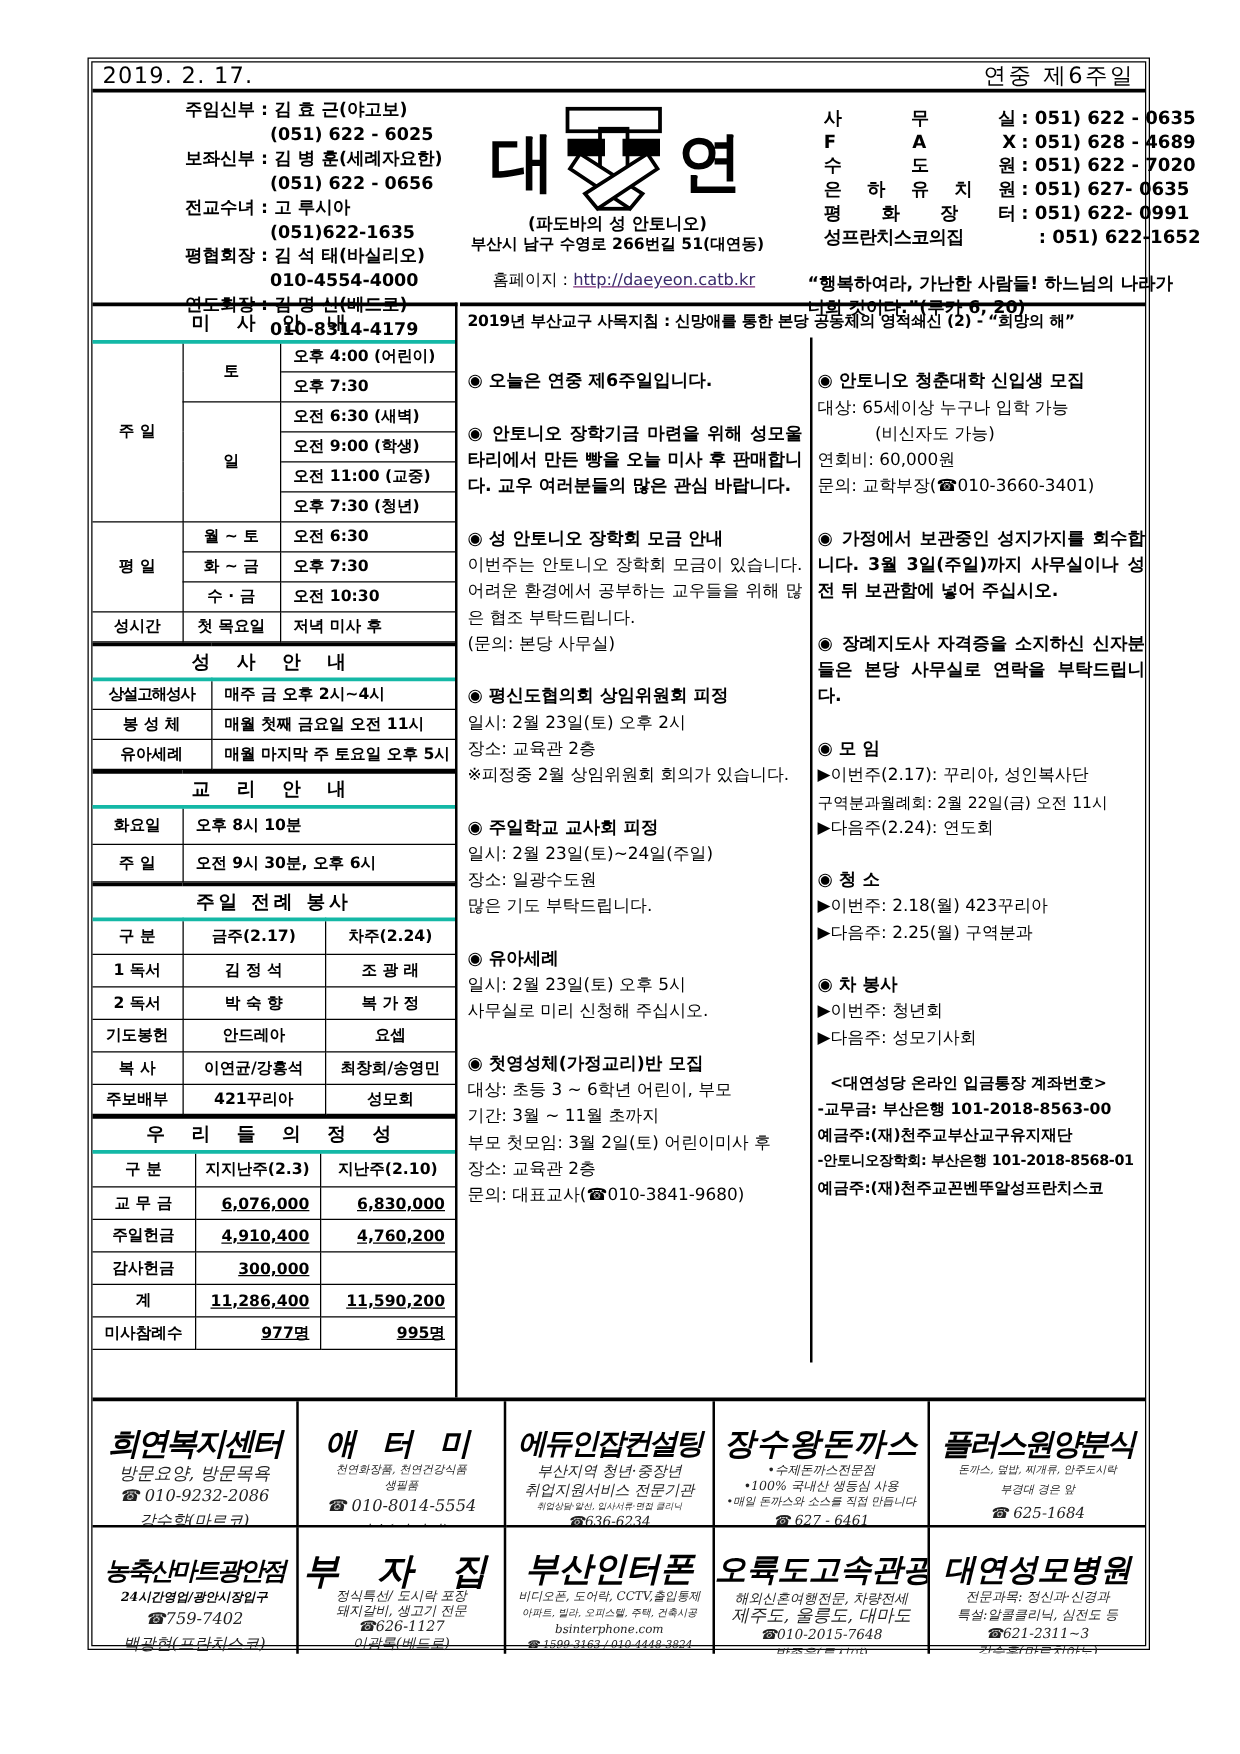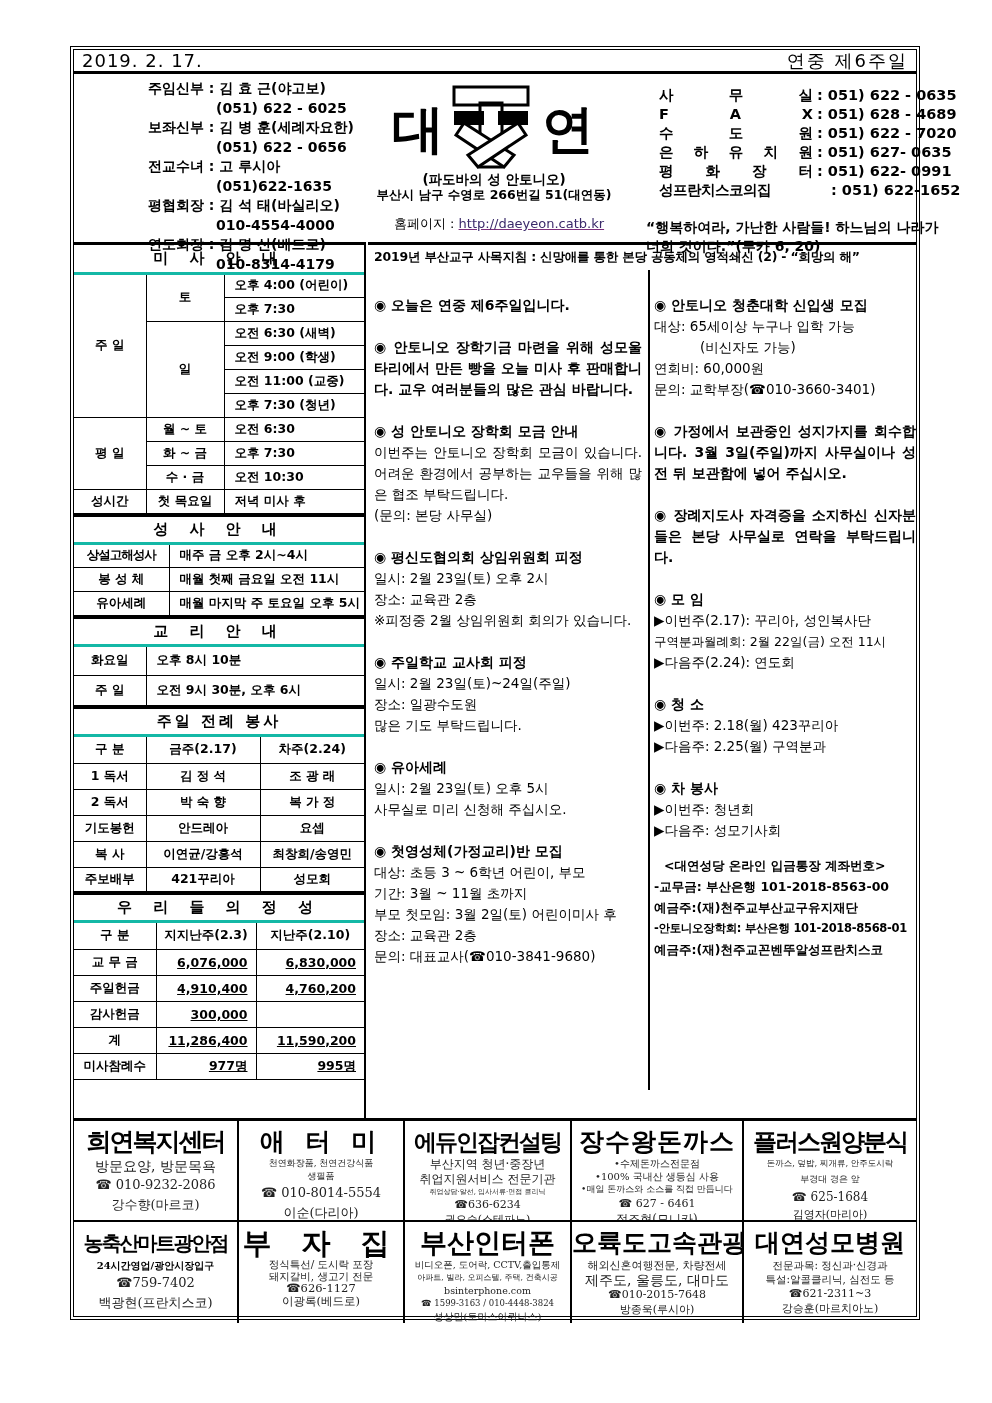--- a/index.html
+++ b/index.html
@@ -35,21 +35,21 @@
   .main { position: absolute; left: 294px; top: 192px; width: 548px; height: 876px; border-top: 3px solid #000; }
   .motto { font-size: 12.5px; font-weight: bold; padding: 4px 0 0 6px; white-space: nowrap; letter-spacing: -0.2px; }
   .col { position: absolute; top: 32px; font-size: 13.5px; line-height: 21px; }
   .col.a { left: 6px; width: 268px; }
   .col.b { left: 286px; width: 262px; }
   .divider { position: absolute; left: 280px; top: 25px; width: 2px; height: 820px; background: #000; }
   .blk { margin-bottom: 21px; }
   .blk .t { font-weight: bold; font-size: 14px; }
   .blk .just { text-align: justify; text-align-last: left; }
   .ads { position: absolute; left: 0; top: 1068px; width: 842px; height: 202px; border-top: 3px solid #000; display: grid; grid-template-columns: 165px 166px 167px 172px 172px; grid-template-rows: 101px 101px; }
-  .ad { border-right: 2px solid #000; border-bottom: 2px solid #000; text-align: center; font-family: "DejaVu Serif", serif; color: #222; overflow: hidden; padding-top: 6px; }
+  .ad { border-right: 2px solid #000; border-bottom: 2px solid #000; text-align: center; font-family: "DejaVu Serif", serif; color: #222; overflow: hidden; padding-top: 19px; font-style: italic; }
   .ad:nth-child(5n) { border-right: 0; }
   .ad:nth-child(n+6) { border-bottom: 0; }
   .ad .nm { font-family: "DejaVu Sans", sans-serif; font-weight: bold; font-size: 25px; line-height: 30px; color: #000; letter-spacing: -2px; white-space: nowrap; }
   .ad .ln { font-size: 12px; line-height: 15px; white-space: nowrap; }
   .ad .sm { font-size: 9px; line-height: 13px; }
   .ad .ph { font-size: 13px; line-height: 20px; }
   .ad .pn { font-size: 13px; line-height: 19px; }
   .ad .bd { font-weight: bold; font-size: 11.5px; color: #000; }
 </style>
 </head>

